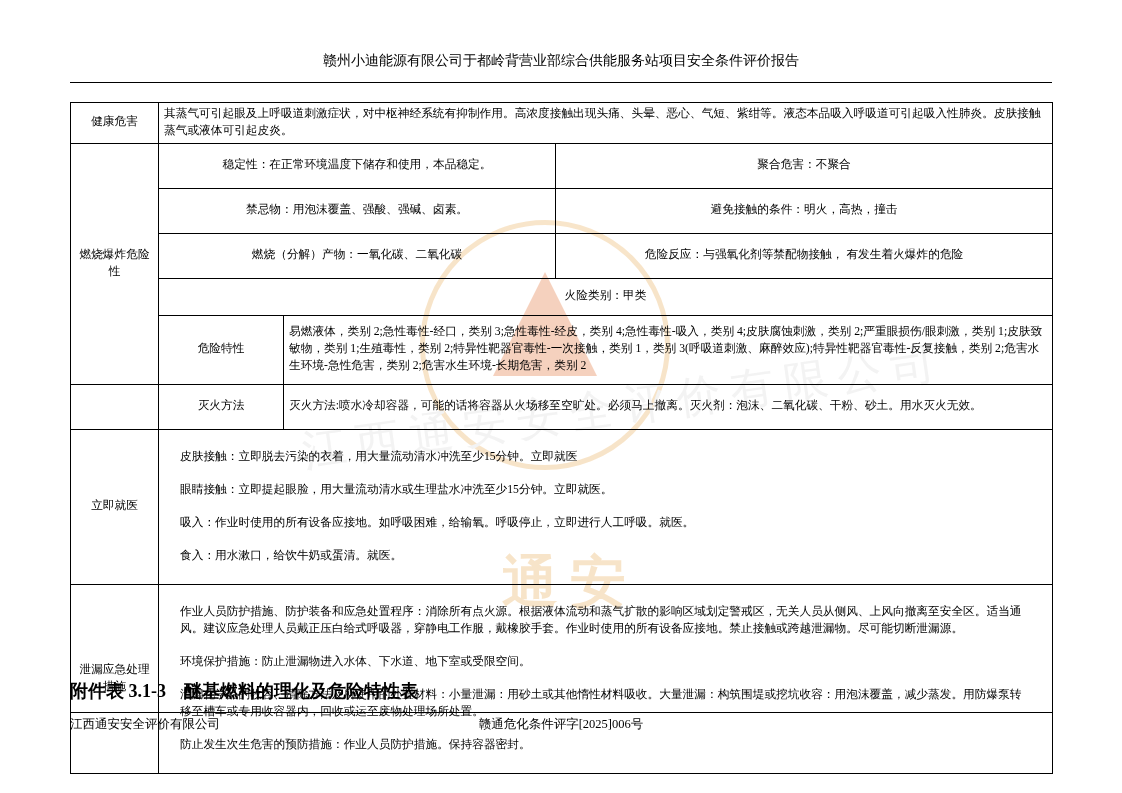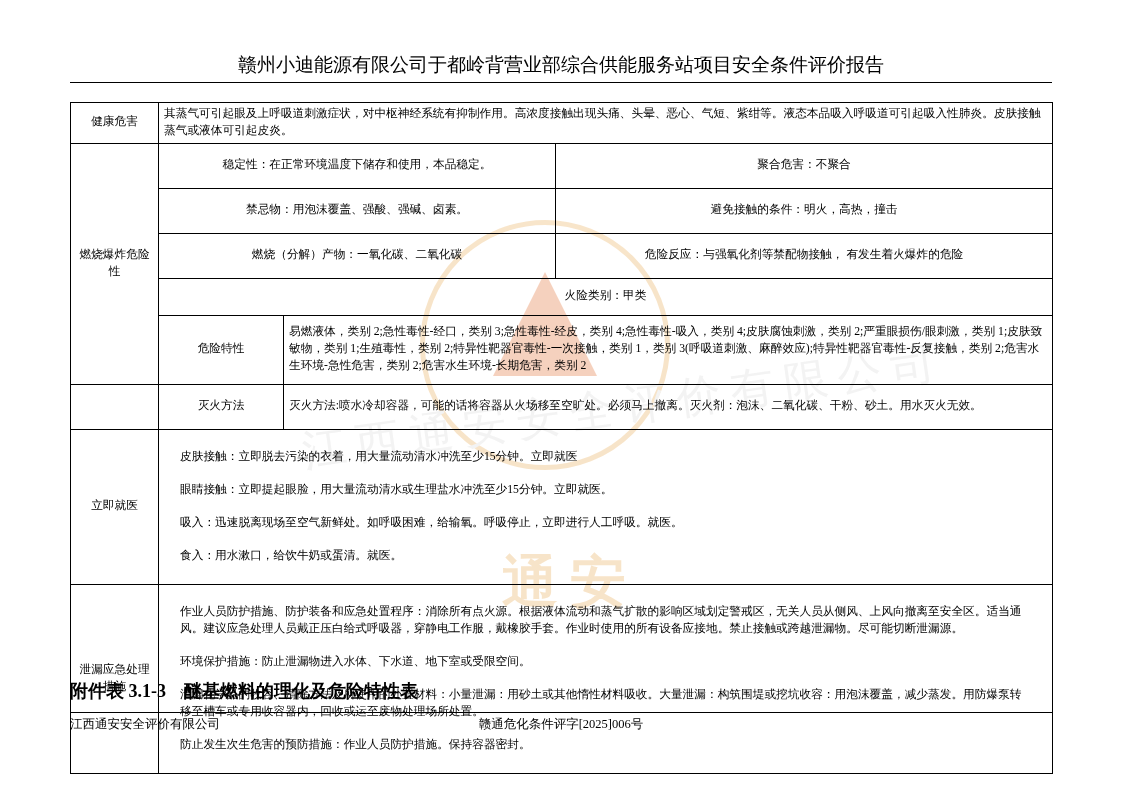--- a/index.html
+++ b/index.html
@@ -81,21 +81,21 @@
     white-space: nowrap;
   }
 
   
   .doc-header {
     position: absolute;
     left: 70px;
     top: 52px;
     width: 982px;
     text-align: center;
-    font-size: 19px;
+    font-size: 14px;
     font-family: "Liberation Serif", "DejaVu Serif", serif;
     z-index: 2;
   }
   .header-rule {
     position: absolute;
     left: 70px;
     top: 82px;
     width: 982px;
     height: 0;
     border-top: 1px solid #000;
@@ -240,21 +240,21 @@
         <td class="rowhead"></td>
         <td class="center" style="height:38px">灭火方法</td>
         <td class="body small" colspan="2">灭火方法:喷水冷却容器，可能的话将容器从火场移至空旷处。必须马上撤离。灭火剂：泡沫、二氧化碳、干粉、砂土。用水灭火无效。</td>
       </tr>
 
       <tr>
         <td class="rowhead">立即就医</td>
         <td class="body" colspan="3" style="height:104px">
           <p class="l">皮肤接触：立即脱去污染的衣着，用大量流动清水冲洗至少15分钟。立即就医</p>
           <p class="l">眼睛接触：立即提起眼脸，用大量流动清水或生理盐水冲洗至少15分钟。立即就医。</p>
-          <p class="l">吸入：迅速脱离现场至空气新鲜处。如呼吸困难，给输氧。呼吸停止，立即进行人工呼吸。就医。</p>
+          <p class="l">吸入：作业时使用的所有设备应接地。如呼吸困难，给输氧。呼吸停止，立即进行人工呼吸。就医。</p>
           <p class="l">食入：用水漱口，给饮牛奶或蛋清。就医。</p>
         </td>
       </tr>
 
       <tr>
         <td class="rowhead">泄漏应急处理措施</td>
         <td class="body" colspan="3" style="height:120px">
           <p class="l">作业人员防护措施、防护装备和应急处置程序：消除所有点火源。根据液体流动和蒸气扩散的影响区域划定警戒区，无关人员从侧风、上风向撤离至安全区。适当通风。建议应急处理人员戴正压白给式呼吸器，穿静电工作服，戴橡胶手套。作业时使用的所有设备应接地。禁止接触或跨越泄漏物。尽可能切断泄漏源。</p>
           <p class="l">环境保护措施：防止泄漏物进入水体、下水道、地下室或受限空间。</p>
           <p class="l">泄漏化学品的收容、清除方法及所使用的处置材料：小量泄漏：用砂土或其他惰性材料吸收。大量泄漏：构筑围堤或挖坑收容：用泡沫覆盖，减少蒸发。用防爆泵转移至槽车或专用收容器内，回收或运至废物处理场所处置。</p>

